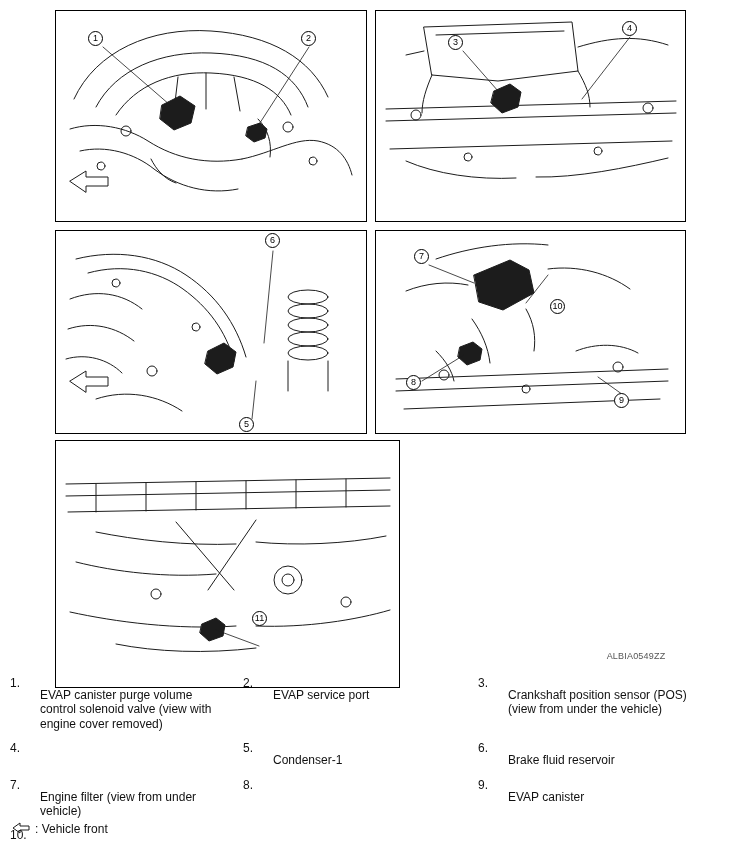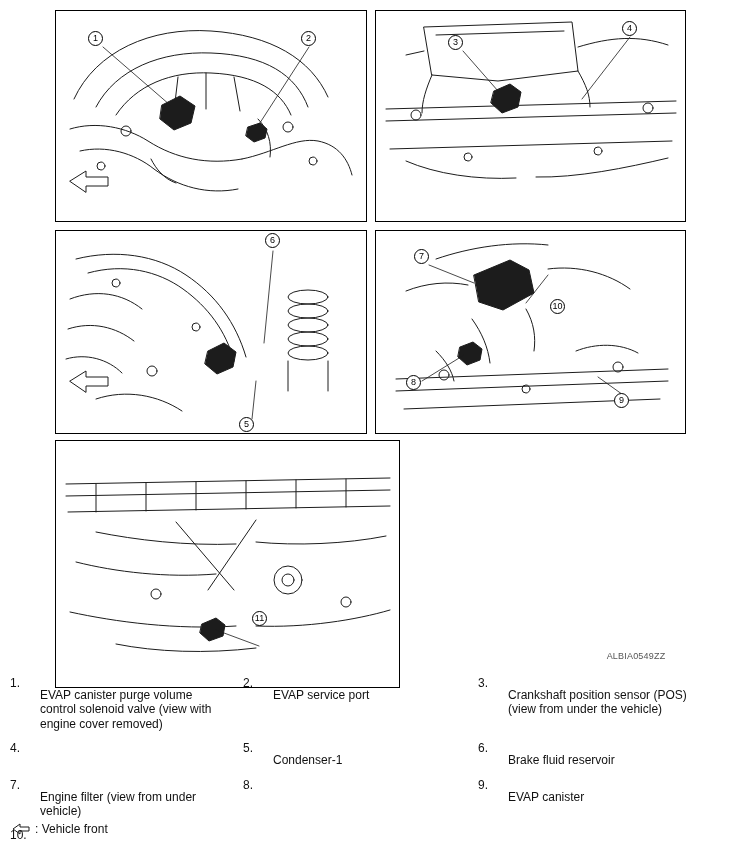--- a/index.html
+++ b/index.html
@@ -32,21 +32,21 @@
 
   .legend {
     position:absolute; left:10px; top:676px; width:712px;
     display:grid; grid-template-columns:233px 235px 244px; row-gap:10px;
     font-size:12px; line-height:1.2; color:#111;
   }
   .legend-item { display:flex; align-items:flex-start; }
   .legend-item .num { flex:0 0 30px; width:30px; }
   .legend-item .txt { flex:1; padding-right:16px;margin-top:12px; }
 
-  .vehicle-front { position:absolute; left:12px; top:822px; display:flex; align-items:center;
+  .vehicle-front { position:absolute; left:12px; top:822px; display:flex; align-items:flex-start;
     gap:5px; font-size:12px; color:#111; }
   .vehicle-front svg { display:block; }
   .vehicle-front svg polygon { fill:none; stroke:#1c1c1c; stroke-width:1; stroke-linejoin:round; }
 </style>
 </head>
 <body>
 
 <div class="page">
 
   <div class="panel panel-1">

